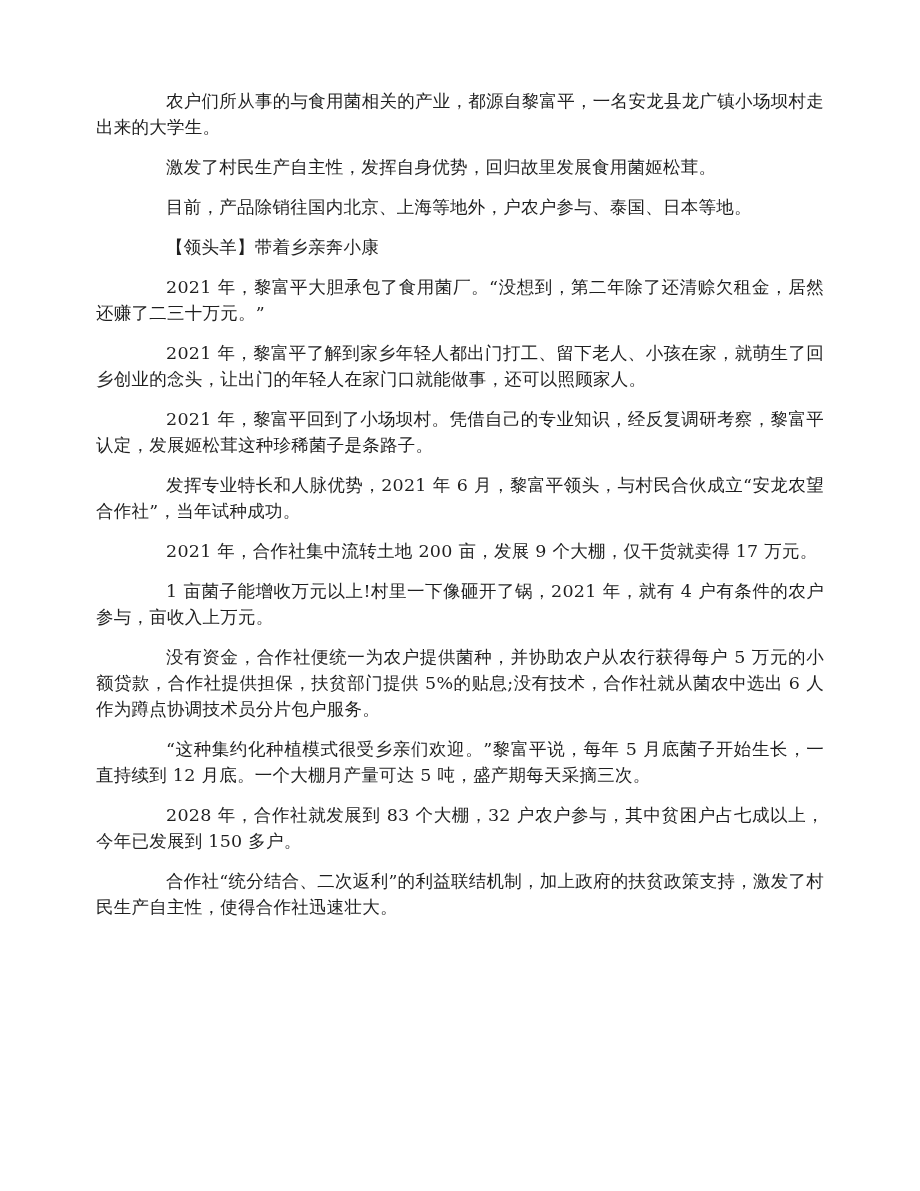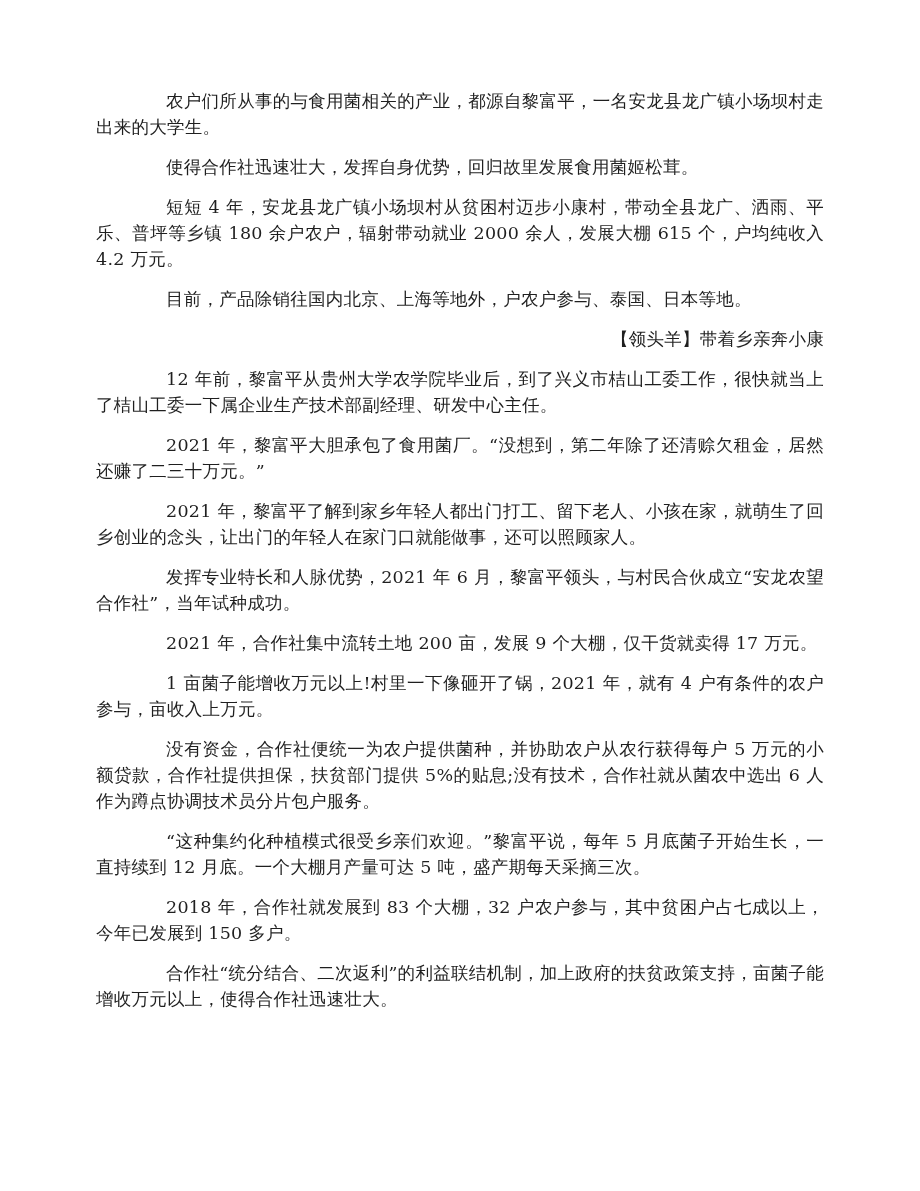--- a/index.html
+++ b/index.html
@@ -29,38 +29,37 @@
     line-height: 26px;
     letter-spacing: 0.25px;
     color: #1f1f1f;
     text-align: justify;
     text-justify: inter-ideograph;
     text-indent: 70px;
     word-break: break-all;
   }
   p.para.heading {
     
-    text-align: right;
+    text-align: left;
     margin-top: 8px;
   }
 </style>
 </head>
 <body>
 
 <div class="page">
   <div class="doc-body" id="doc-body">
       <p class="para">农户们所从事的与食用菌相关的产业，都源自黎富平，一名安龙县龙广镇小场坝村走出来的大学生。</p>
-      <p class="para">使得合作社迅速壮大，发挥自身优势，回归故里发展食用菌姬松茸。</p>
-      <p class="para">短短 4 年，安龙县龙广镇小场坝村从贫困村迈步小康村，带动全县龙广、洒雨、平乐、普坪等乡镇 180 余户农户，辐射带动就业 2000 余人，发展大棚 615 个，户均纯收入 4.2 万元。</p>
+      <p class="para">激发了村民生产自主性，发挥自身优势，回归故里发展食用菌姬松茸。</p>
       <p class="para">目前，产品除销往国内北京、上海等地外，户农户参与、泰国、日本等地。</p>
       <p class="para heading">【领头羊】带着乡亲奔小康</p>
-      <p class="para">12 年前，黎富平从贵州大学农学院毕业后，到了兴义市桔山工委工作，很快就当上了桔山工委一下属企业生产技术部副经理、研发中心主任。</p>
       <p class="para">2021 年，黎富平大胆承包了食用菌厂。“没想到，第二年除了还清赊欠租金，居然还赚了二三十万元。”</p>
       <p class="para">2021 年，黎富平了解到家乡年轻人都出门打工、留下老人、小孩在家，就萌生了回乡创业的念头，让出门的年轻人在家门口就能做事，还可以照顾家人。</p>
+      <p class="para">2021 年，黎富平回到了小场坝村。凭借自己的专业知识，经反复调研考察，黎富平认定，发展姬松茸这种珍稀菌子是条路子。</p>
       <p class="para">发挥专业特长和人脉优势，2021 年 6 月，黎富平领头，与村民合伙成立“安龙农望合作社”，当年试种成功。</p>
       <p class="para">2021 年，合作社集中流转土地 200 亩，发展 9 个大棚，仅干货就卖得 17 万元。</p>
       <p class="para">1 亩菌子能增收万元以上!村里一下像砸开了锅，2021 年，就有 4 户有条件的农户参与，亩收入上万元。</p>
       <p class="para">没有资金，合作社便统一为农户提供菌种，并协助农户从农行获得每户 5 万元的小额贷款，合作社提供担保，扶贫部门提供 5%的贴息;没有技术，合作社就从菌农中选出 6 人作为蹲点协调技术员分片包户服务。</p>
       <p class="para">“这种集约化种植模式很受乡亲们欢迎。”黎富平说，每年 5 月底菌子开始生长，一直持续到 12 月底。一个大棚月产量可达 5 吨，盛产期每天采摘三次。</p>
-      <p class="para">2018 年，合作社就发展到 83 个大棚，32 户农户参与，其中贫困户占七成以上，今年已发展到 150 多户。</p>
-      <p class="para">合作社“统分结合、二次返利”的利益联结机制，加上政府的扶贫政策支持，亩菌子能增收万元以上，使得合作社迅速壮大。</p>
+      <p class="para">2028 年，合作社就发展到 83 个大棚，32 户农户参与，其中贫困户占七成以上，今年已发展到 150 多户。</p>
+      <p class="para">合作社“统分结合、二次返利”的利益联结机制，加上政府的扶贫政策支持，激发了村民生产自主性，使得合作社迅速壮大。</p>
     </div>
 </div>
 
 </body></html>

